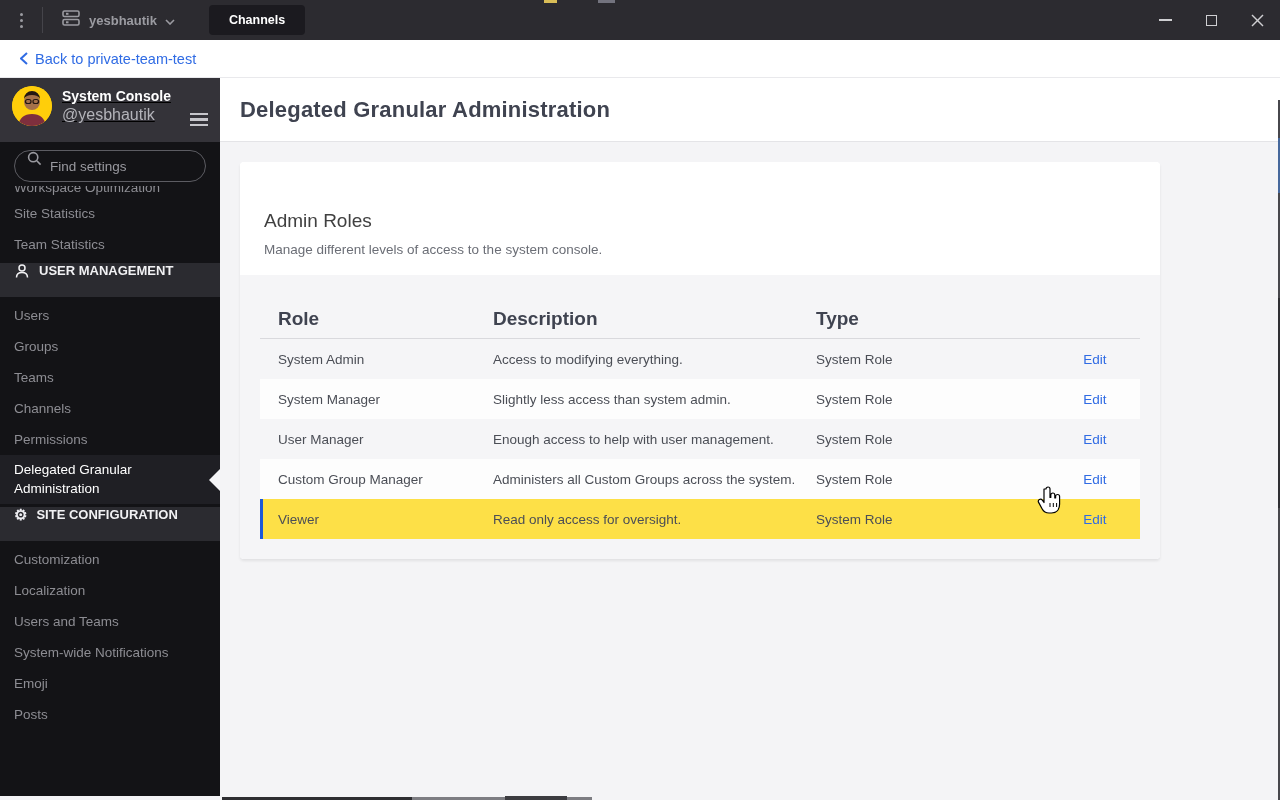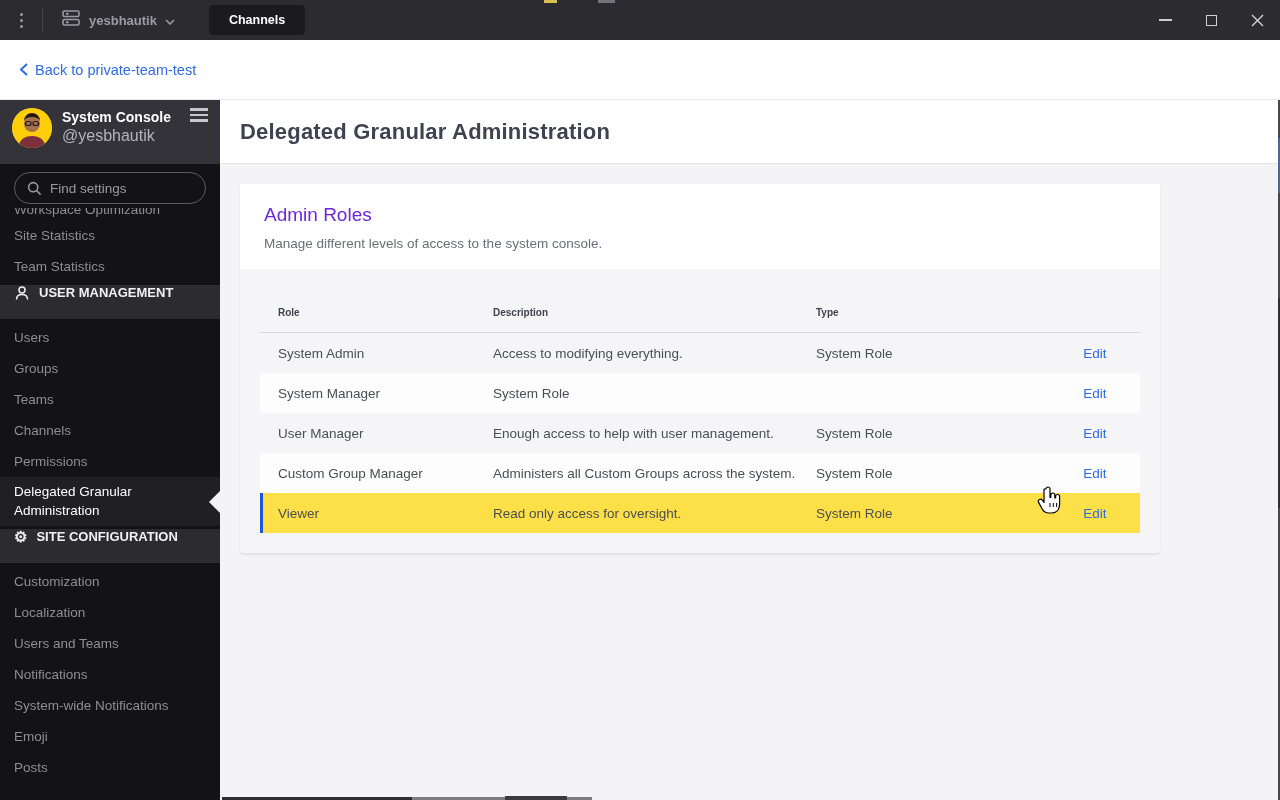--- a/index.html
+++ b/index.html
@@ -13,61 +13,61 @@
   .tb-divider { width:1px; height:26px; background:#45444a; }
   .server-btn { display:flex; align-items:center; gap:8px; margin-left:18px; cursor:pointer; }
   .server-btn .label { font-size:13px; font-weight:600; color:#9b9ba1; }
   .channels-tab { margin-left:34px; background:#1b1a1f; border-radius:4px; padding:8px 20px; color:#ffffff; font-size:12.5px; font-weight:700; cursor:pointer; }
   .tb-spacer { flex:1; }
   .win-btn { width:46px; height:40px; display:flex; align-items:center; justify-content:center; cursor:pointer; }
   .min-glyph { width:13px; height:2px; background:#cfcfd2; }
   .max-glyph { width:11px; height:11px; border:1px solid #cfcfd2; }
 
   
-  .backbar { height:60px; background:#ffffff; border-bottom:1px solid #e9e9ec; display:flex; align-items:center; padding-left:20px; }
+  .backbar { height:38px; background:#ffffff; border-bottom:1px solid #e9e9ec; display:flex; align-items:center; padding-left:20px; }
   .back-link { display:flex; align-items:center; gap:7px; color:#2f6be4; font-size:14.5px; cursor:pointer; text-decoration:none; }
 
   
   .app { display:flex; height:718px; }
 
   
   .sidebar { width:220px; background:#131316; display:flex; flex-direction:column; flex-shrink:0; }
-  .sb-header { height:64px; background:#343339; display:flex; align-items:flex-start; padding:8px 12px; gap:10px; flex-shrink:0; }
+  .sb-header { height:64px; background:#343339; display:flex; align-items:flex-end; padding:16px 12px; gap:10px; flex-shrink:0;text-decoration:underline; }
   .avatar { width:40px; height:40px; border-radius:50%; background:#ffce0a; overflow:hidden; flex-shrink:0; position:relative; }
   .sb-head-text { display:flex; flex-direction:column; line-height:1.3; }
   .sb-title { color:#ffffff; font-size:14px; font-weight:700; }
   .sb-sub { color:#b4b4ba; font-size:16px; }
   .hamburger { margin-left:auto; display:flex; flex-direction:column; gap:3px; cursor:pointer; }
   .hamburger i { display:block; width:18px; height:2.5px; background:#c6c6cb; }
   .sb-search-wrap { padding:8px 14px 2px; }
-  .sb-search { height:32px; border:1px solid #5c5c62; border-radius:16px; display:flex; align-items:center; gap:8px; padding:0 12px; background:transparent; }
+  .sb-search { height:32px; border:1px solid #5c5c62; border-radius:16px; display:flex; gap:8px; padding:0 12px; background:transparent; }
   .sb-search input { border:none; outline:none; background:transparent; color:#c6c6cb; font-size:13.5px; width:140px; font-family:"Liberation Sans", sans-serif; }
   .sb-search input::placeholder { color:#9a9aa0; opacity:1; }
   .sb-nav { flex:1; overflow:hidden; padding-top:2px; }
   .nav-item { display:block; padding:7px 14px; font-size:13.5px; color:#8d8d93; line-height:17px; cursor:pointer; }
   .nav-item.cut { height:12px; overflow:hidden; padding-top:0; padding-bottom:0; }
   .nav-item.cut span { display:block; margin-top:-7px; }
   .nav-section { height:34px; margin-top:3px; margin-bottom:3px; background:#2b2b30; color:#f1f1f3; font-size:13px; font-weight:700; display:flex; gap:9px; padding:0 14px; cursor:pointer; }
   .nav-item.selected { position:relative; color:#ffffff; background:#1f1f24; padding:6px 14px; line-height:18.5px; }
   .nav-caret { position:absolute; right:0; top:50%; transform:translateY(-50%); width:0; height:0; border-top:11px solid transparent; border-bottom:11px solid transparent; border-right:11px solid #f4f4f6; }
   .gear-glyph { font-size:15px; color:#ececf0; line-height:1; }
 
   
   .main { flex:1; display:flex; flex-direction:column; background:#f4f4f6; }
   .main-header { height:64px; background:#ffffff; border-bottom:1px solid #e4e4e7; display:flex; align-items:center; padding:0 20px; flex-shrink:0; }
   .page-title { font-size:22px; font-weight:700; color:#3f4350; letter-spacing:0.2px; }
   .main-content { flex:1; padding:20px; position:relative; }
 
   .card { width:920px; background:#ffffff; border-radius:4px; box-shadow:0 2px 3px rgba(0,0,0,0.08); overflow:hidden; }
   .card-header { padding:20px 24px 18px; background:#ffffff; }
-  .card-title { font-size:19px; color:#6d28d9; font-weight:400; }
+  .card-title { font-size:19px; color:#404040; font-weight:400;margin-top:28px; }
   .card-sub { margin-top:10px; font-size:13.5px; color:#6b6e76; }
   .table-area { background:#f5f5f7; padding:24px 20px 20px; }
   .trow { display:flex; align-items:center; height:40px; font-size:13.5px; color:#4b4e56; }
-  .thead { font-size:10px; font-weight:700; color:#3f4350; border-bottom:1px solid #d9d9dd; }
+  .thead { font-size:19px; font-weight:700; color:#3f4350; border-bottom:1px solid #d9d9dd; }
   .col-role { width:233px; padding-left:18px; }
   .col-desc { width:323px; }
   .col-type { flex:1; }
   .col-action { width:70px; text-align:center; padding-right:20px; }
   .trow.alt { background:#fdfdfd; }
   .trow.highlight { background:#fde047; box-shadow:inset 3px 0 0 #1c58d9; }
   .edit-link { color:#2f6be4; text-decoration:none; cursor:pointer; font-size:13.5px; }
 
   
   .cursor { position:absolute; left:1036px; top:486px; width:26px; height:30px; pointer-events:none; z-index:50; }
@@ -187,21 +187,20 @@
       </div>
 
       <div class="nav-section">
         <span class="gear-glyph">⚙</span>
         <span>SITE CONFIGURATION</span>
       </div>
 
       <div class="nav-item">Customization</div>
       <div class="nav-item">Localization</div>
       <div class="nav-item">Users and Teams</div>
-      <div class="nav-item">Notifications</div>
       <div class="nav-item">System-wide Notifications</div>
       <div class="nav-item">Emoji</div>
       <div class="nav-item">Posts</div>
     </div>
   </div>
 
   <div class="main">
     <div class="main-header">
       <span class="page-title">Delegated Granular Administration</span>
     </div>
@@ -221,20 +220,21 @@
 
           <div class="trow">
             <div class="col-role">System Admin</div>
             <div class="col-desc">Access to modifying everything.</div>
             <div class="col-type">System Role</div>
             <div class="col-action"><a class="edit-link">Edit</a></div>
           </div>
 
           <div class="trow alt">
             <div class="col-role">System Manager</div>
+            <div class="col-desc">Slightly less access than system admin.</div>
             <div class="col-type">System Role</div>
             <div class="col-action"><a class="edit-link">Edit</a></div>
           </div>
 
           <div class="trow">
             <div class="col-role">User Manager</div>
             <div class="col-desc">Enough access to help with user management.</div>
             <div class="col-type">System Role</div>
             <div class="col-action"><a class="edit-link">Edit</a></div>
           </div>

